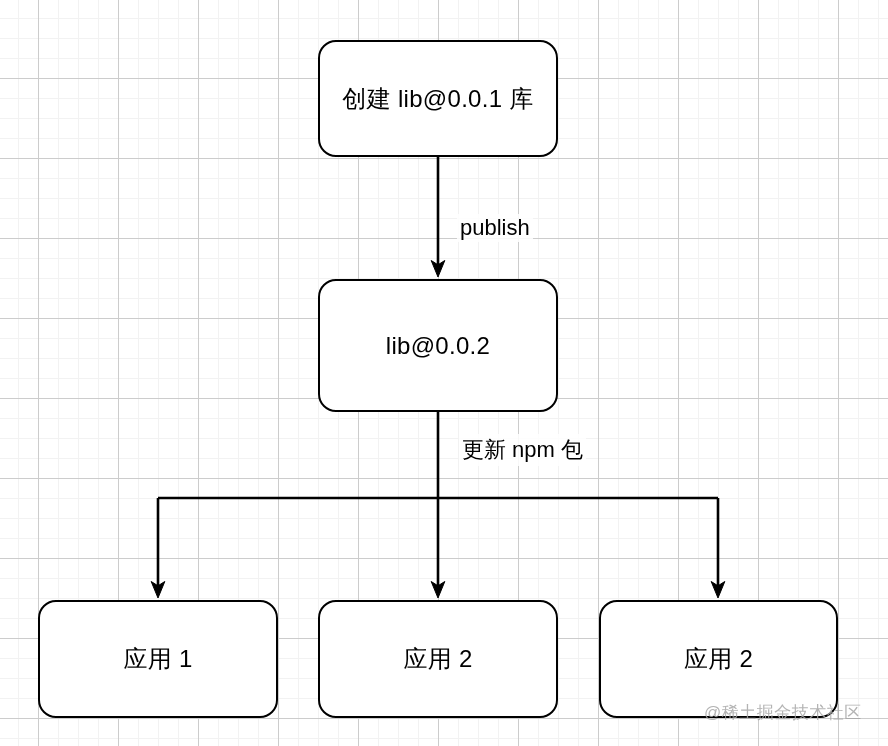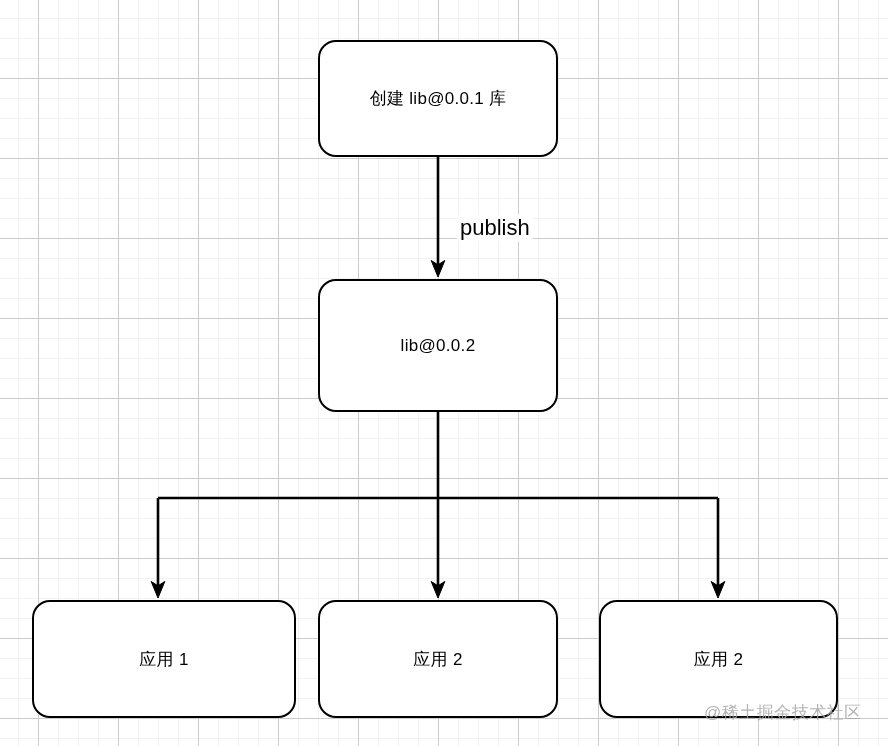--- a/index.html
+++ b/index.html
@@ -23,21 +23,21 @@
   .edges{position:absolute;left:0;top:0;}
   .edge{stroke:#000000;stroke-width:2.6;fill:none;}
   .head{fill:#000000;stroke:#000000;stroke-width:1;stroke-linejoin:round;}
   .node{
     position:absolute;
     box-sizing:border-box;
     background:#ffffff;
     border:2.6px solid #000000;
     border-radius:18px;
     display:flex;align-items:center;justify-content:center;
-    font-size:17px;color:#000000;
+    font-size:24px;color:#000000;
     letter-spacing:.3px;
     text-align:center;
   }
   .edge-label{
     position:absolute;
     font-size:22px;color:#000000;
     background:rgba(255,255,255,.85);
     padding:1px 3px;
     white-space:nowrap;
   }
@@ -74,30 +74,31 @@
   </svg>
 
   <div class="node" style="left:318px;top:40px;width:240px;height:117px">
     <span>创建 lib@0.0.1 库</span>
   </div>
 
   <div class="node" style="left:318px;top:279px;width:240px;height:133px">
     <span>lib@0.0.2</span>
   </div>
 
-  <div class="node" style="left:32px;top:600px;width:264px;height:118px">
+  <div class="node" style="left:38px;top:600px;width:240px;height:118px">
     <span>应用 1</span>
   </div>
 
   <div class="node" style="left:318px;top:600px;width:240px;height:118px">
     <span>应用 2</span>
   </div>
 
   <div class="node" style="left:599px;top:600px;width:239px;height:118px">
     <span>应用 2</span>
   </div>
 
   <div class="edge-label" style="left:457px;top:214px">publish</div>
 
+  <div class="edge-label" style="left:459px;top:434px">更新 npm 包</div>
 
   <div class="watermark">@稀土掘金技术社区</div>
 
 </div>
 
 </body></html>

